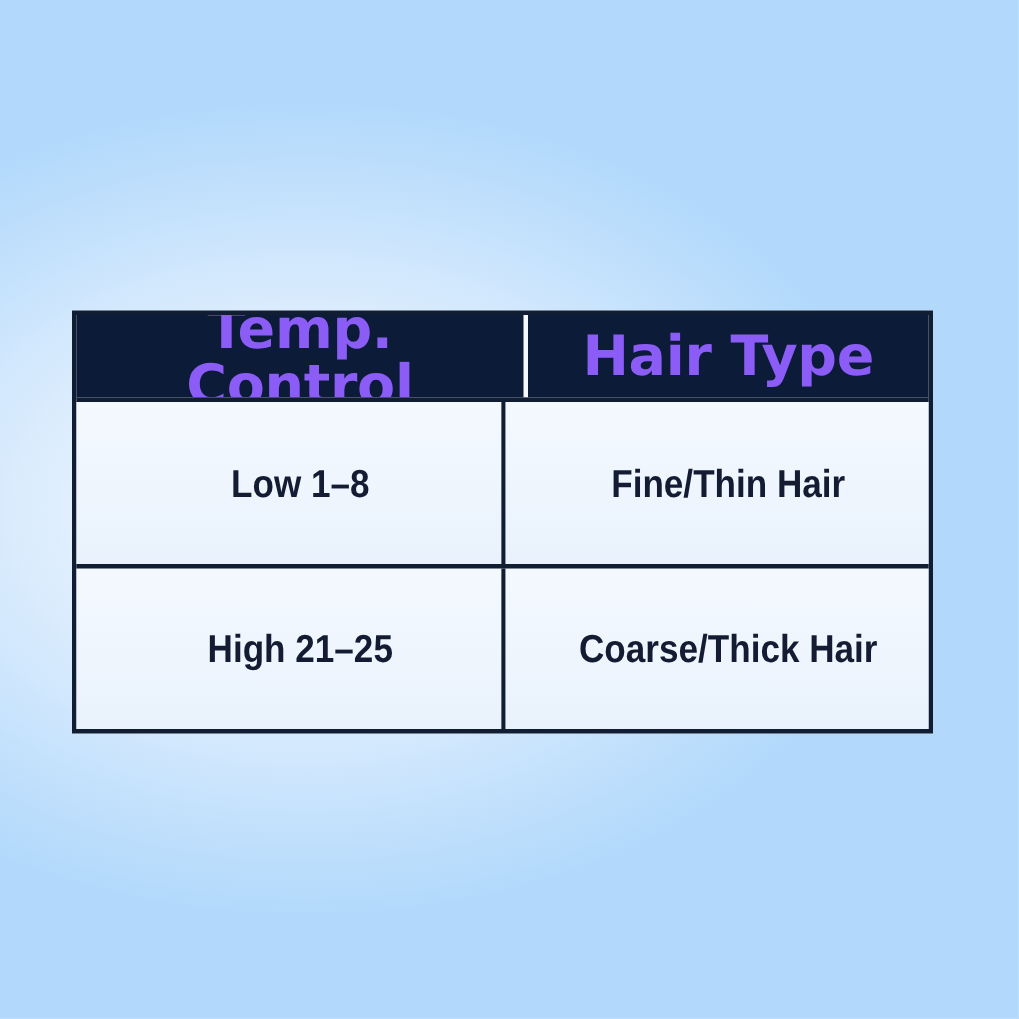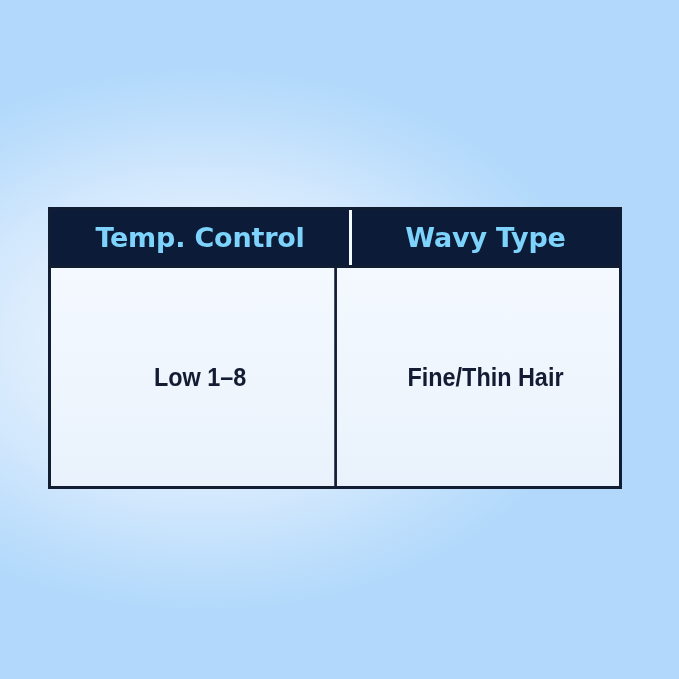--- a/index.html
+++ b/index.html
@@ -64,24 +64,24 @@
     text-align: center;
     padding: 0 6px;
     overflow: hidden;
   }
 
   .col-temp { flex: 0 0 53%; }
   .col-hair { flex: 1 1 auto; }
 
   
   .header-row .t-cell {
-    color: #7dd3fc;
+    color: #8b5cf6;
     font-family: "DejaVu Sans", sans-serif;
     font-weight: bold;
-    font-size: 27px;
+    font-size: 37px;
     letter-spacing: -0.2px;
     line-height: 1;
   }
   .header-row .col-temp {
     border-right: 3px solid #f4faff;
   }
 
   
   .body-row .t-cell {
     color: #131c33;
@@ -97,26 +97,30 @@
 </style>
 </head>
 <body>
 
 <div id="canvas">
 
   <div id="temp-hair-table">
 
     <div class="t-row header-row">
       <div class="t-cell col-temp">Temp. Control</div>
-      <div class="t-cell col-hair">Wavy Type</div>
+      <div class="t-cell col-hair">Hair Type</div>
     </div>
 
     <div class="t-row body-row">
       <div class="t-cell col-temp">Low 1–8</div>
       <div class="t-cell col-hair">Fine/Thin Hair</div>
     </div>
 
 
 
+    <div class="t-row body-row">
+      <div class="t-cell col-temp">High 21–25</div>
+      <div class="t-cell col-hair">Coarse/Thick Hair</div>
+    </div>
 
   </div>
 
 </div>
 
 </body></html>

